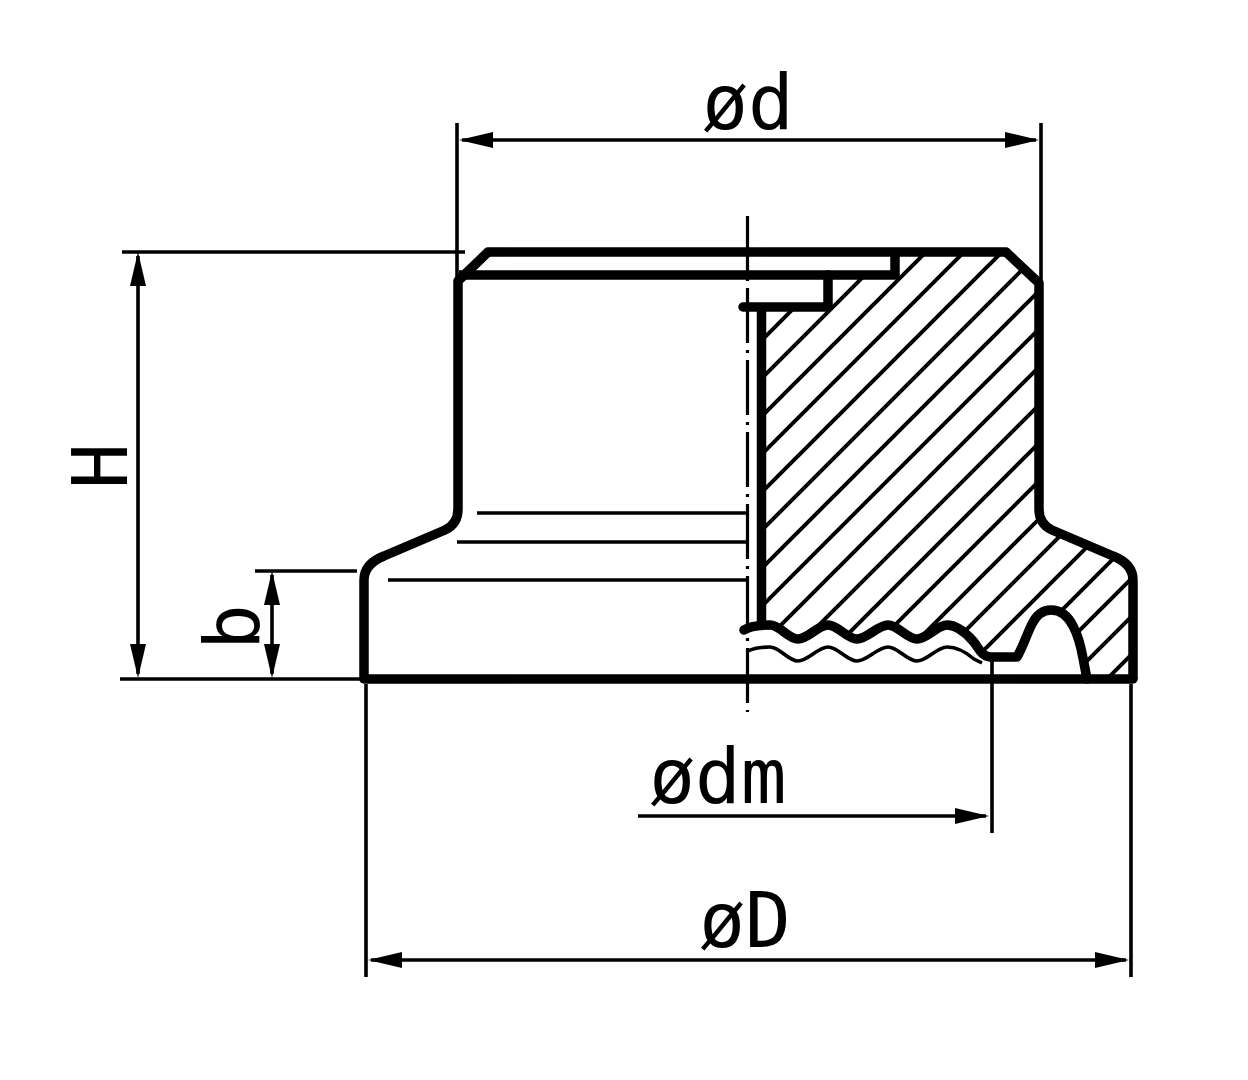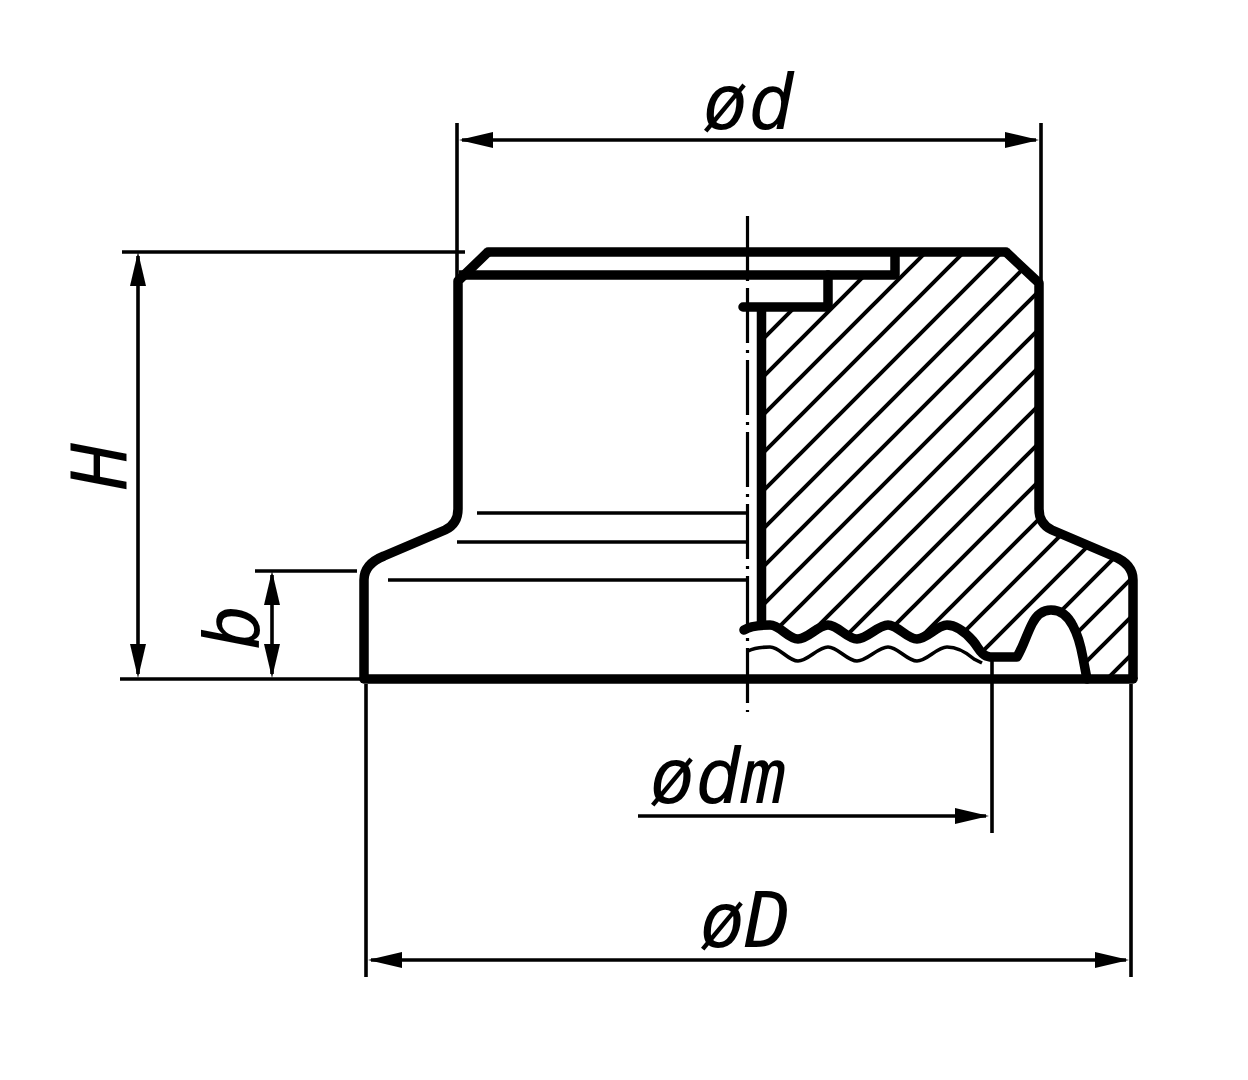--- a/index.html
+++ b/index.html
@@ -3,21 +3,21 @@
 <meta charset="utf-8">
 <style>
   :root { --ink: #000000; --paper: #ffffff; }
   html,body { margin:0; padding:0; }
   body {
     width:1248px; height:1080px;
     background: var(--paper, #fff);
     font-family: "DejaVu Sans Mono", "Liberation Mono", monospace;
     overflow:hidden;
   }
-  .stage { position:relative; width:1248px; height:868px; background:var(--paper,#fff);font-style:italic; }
+  .stage { position:relative; width:1248px; height:868px; background:var(--paper,#fff); }
   svg { color: var(--ink, #000); display:block; }
   .thick { stroke: currentColor; stroke-width: 9.5; fill: none; stroke-linejoin: round; }
   .thick-round { stroke: currentColor; stroke-width: 9.5; fill: none; stroke-linejoin: round; stroke-linecap: round; }
   .thin  { stroke: currentColor; stroke-width: 3.6; fill: none; }
   .center { stroke: currentColor; stroke-width: 3.2; fill: none; stroke-dasharray: 55 7 3 7; }
   .arrow { fill: currentColor; stroke: none; }
   .dimtext {
     fill: currentColor;
     font-family: "DejaVu Sans Mono", "Liberation Mono", monospace;
     font-size: 76px;

